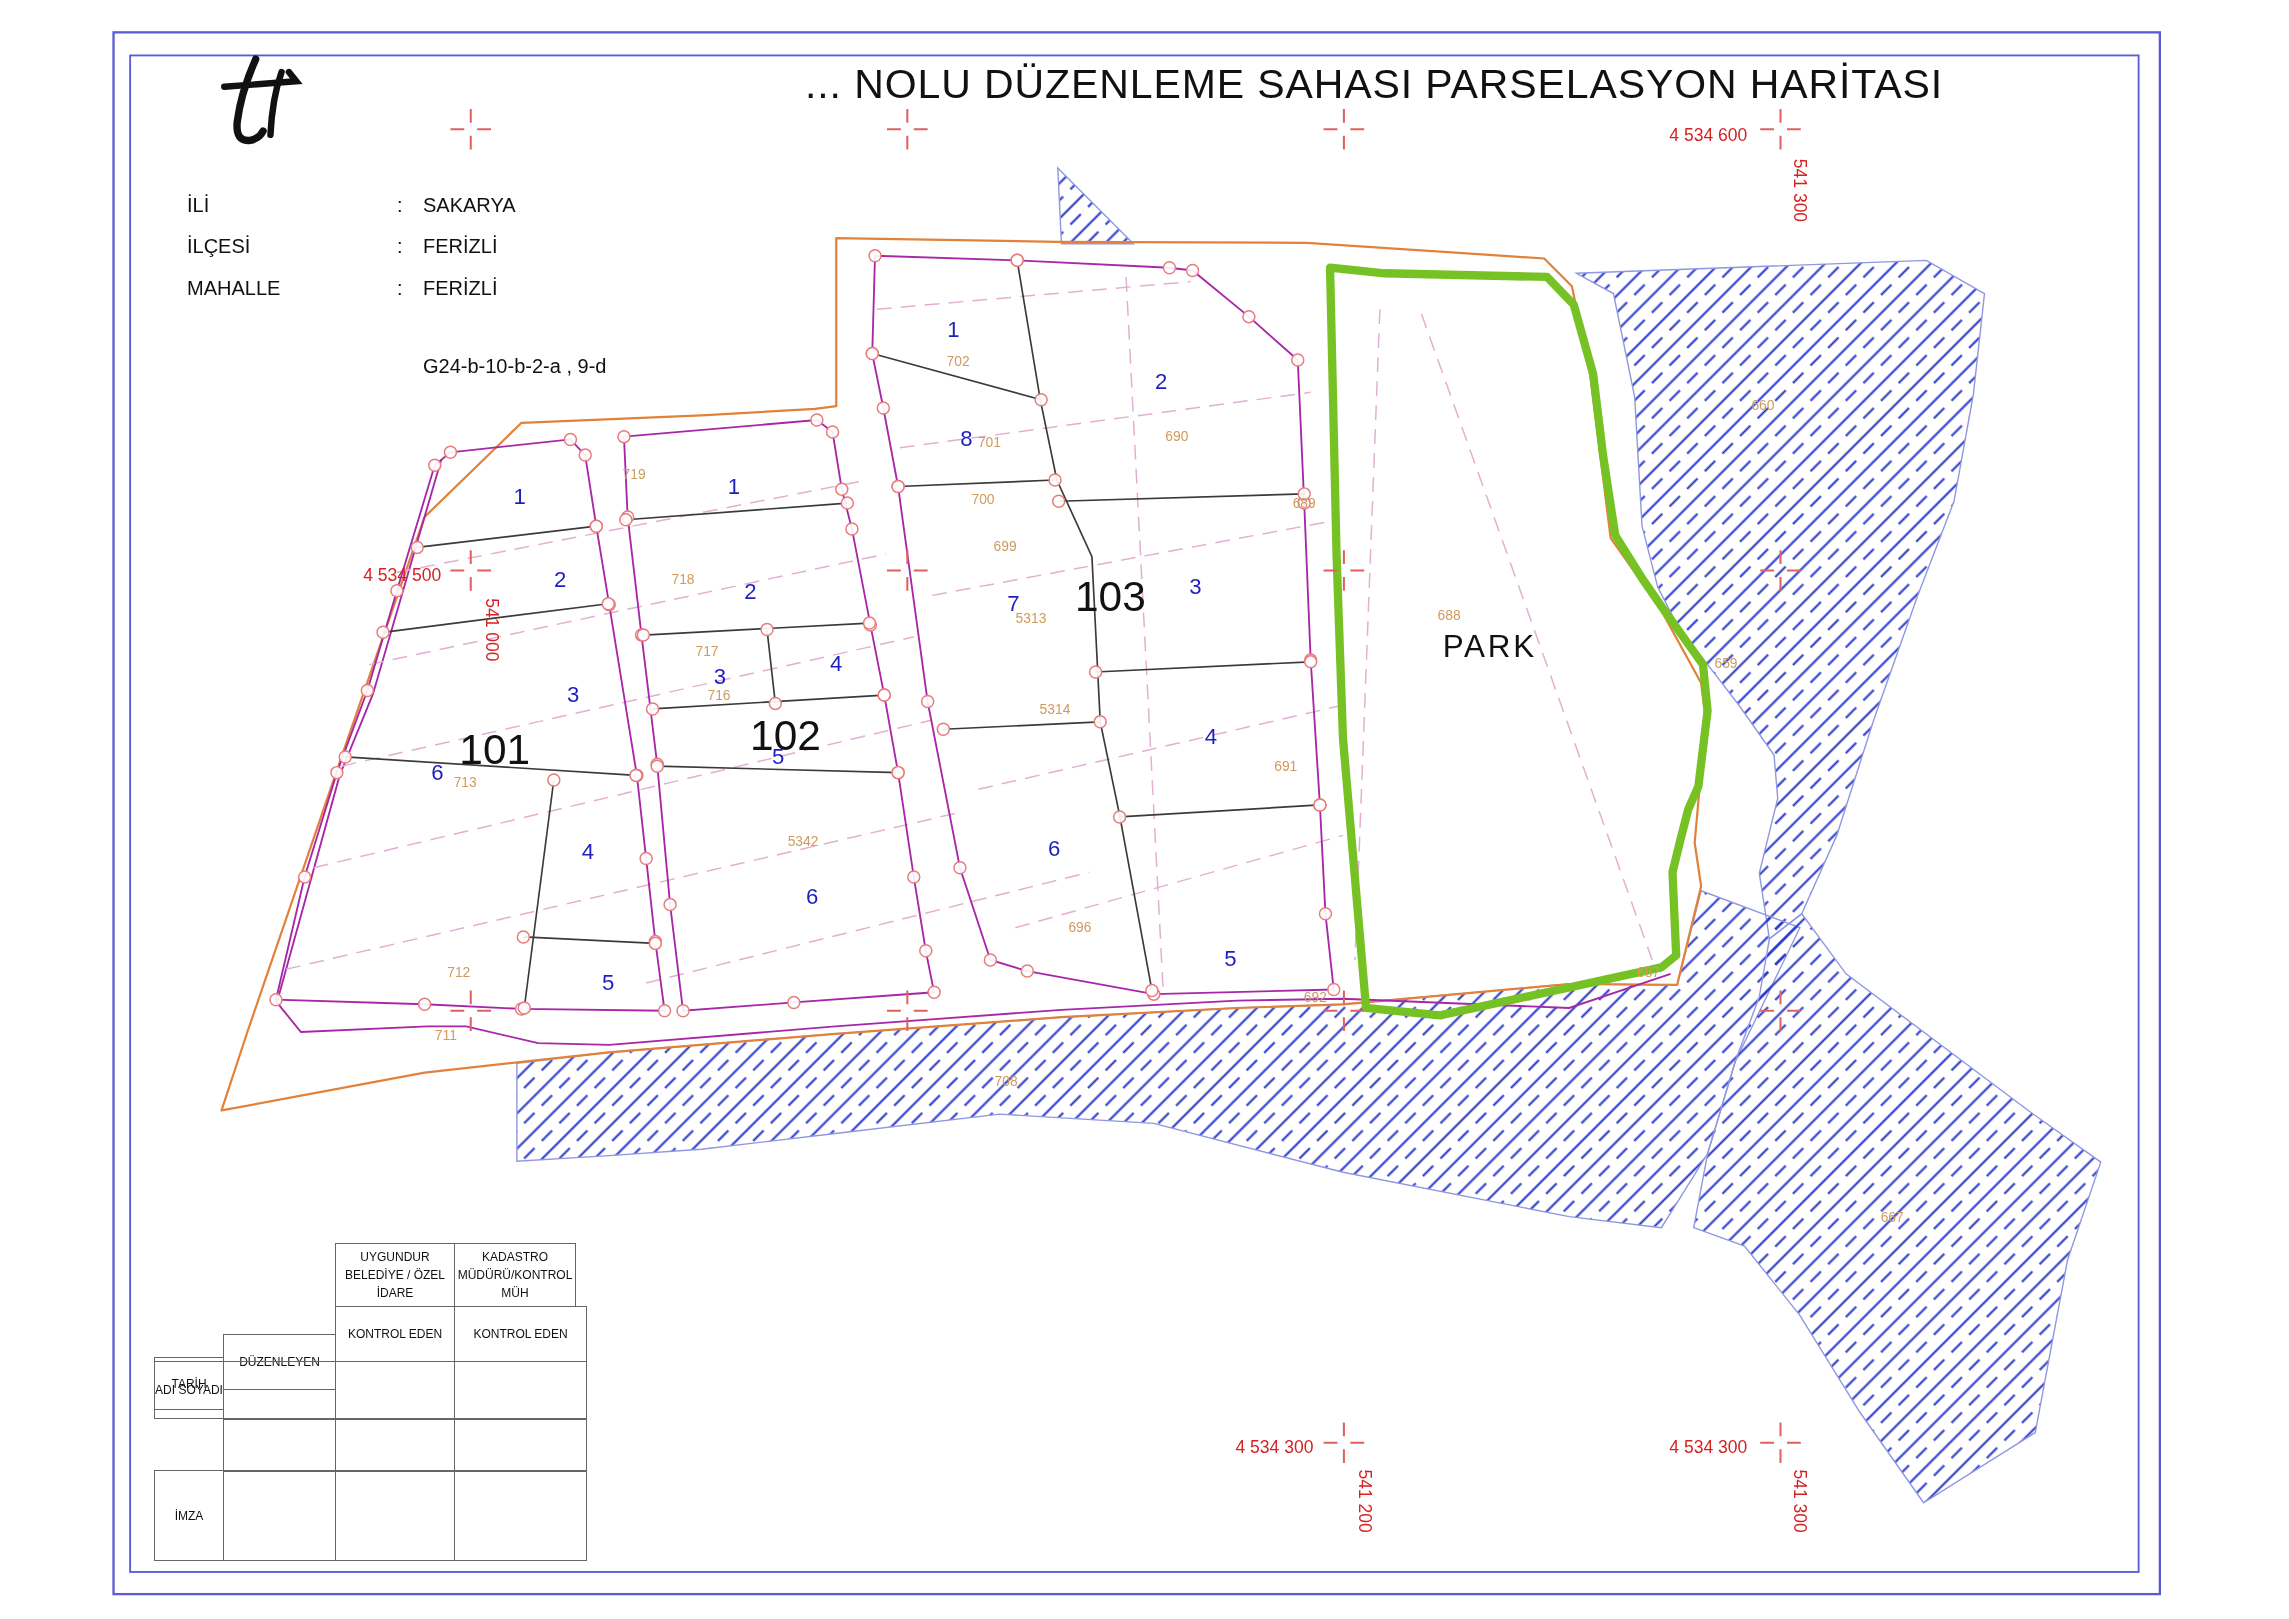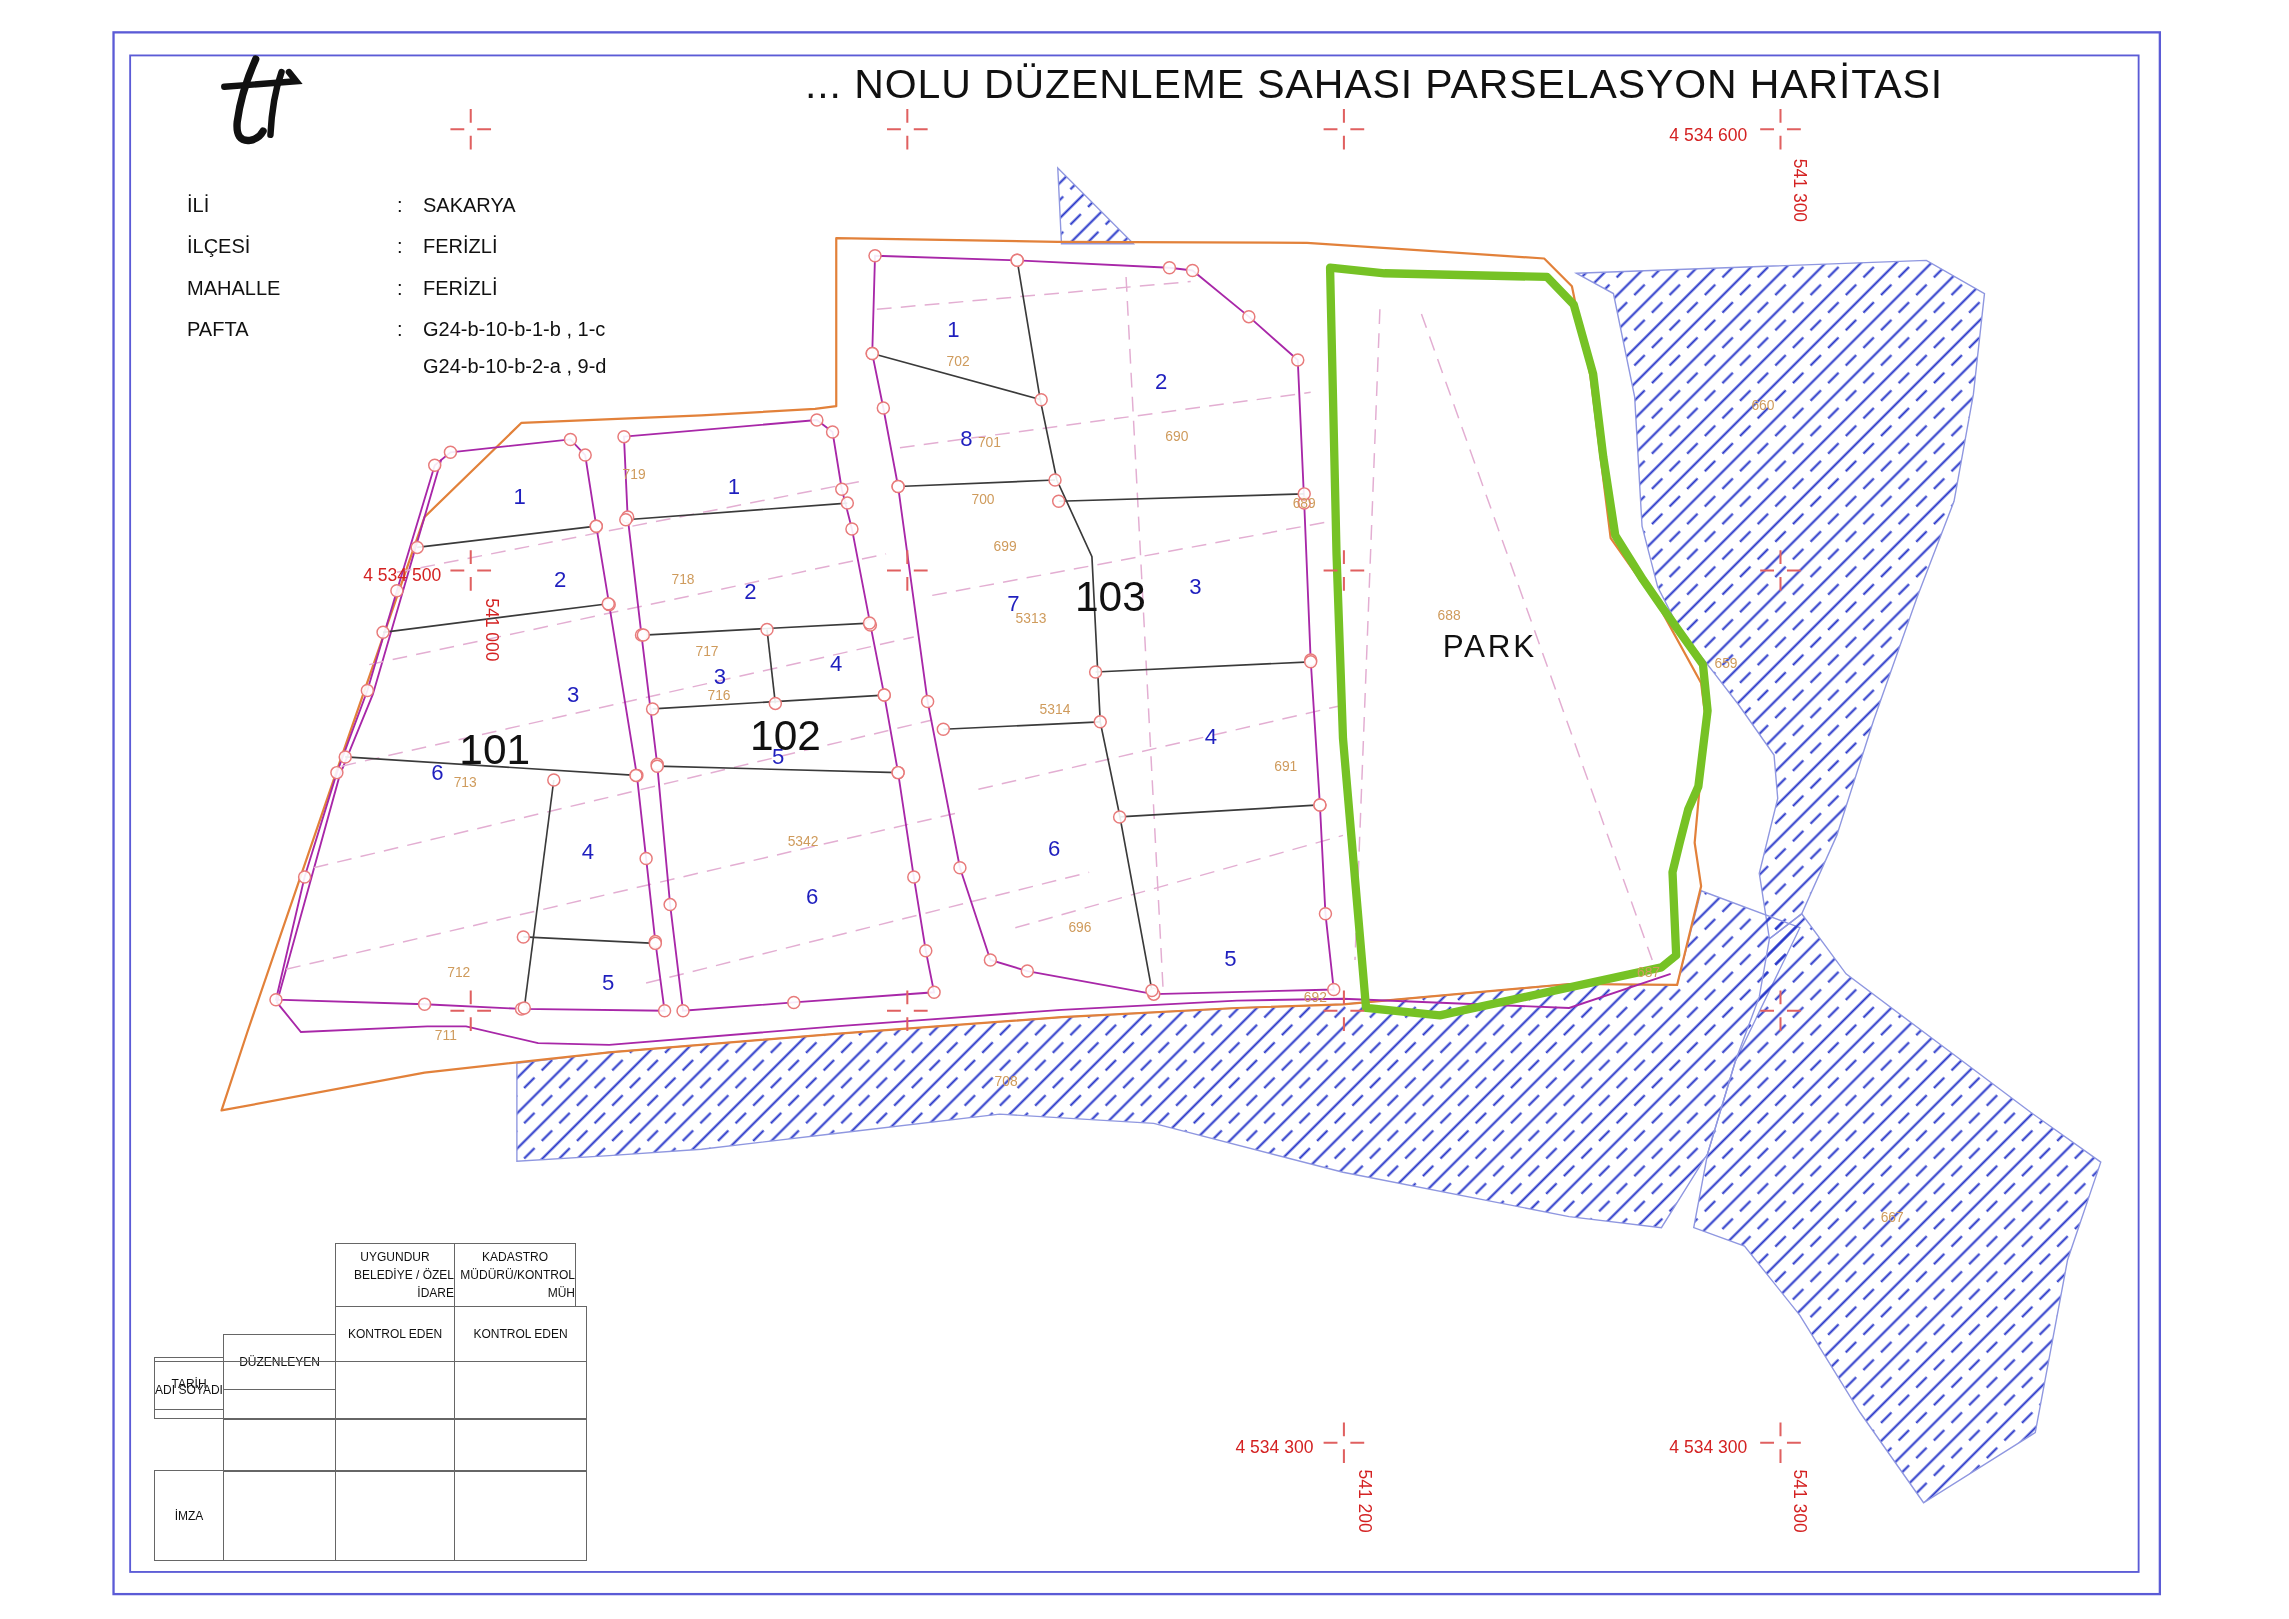--- a/index.html
+++ b/index.html
@@ -8,21 +8,21 @@
   #map-svg{position:absolute;left:0;top:0;}
   .ovl{position:absolute;}
   #title{left:805px;top:61px;width:1071px;font-size:41px;color:#111;letter-spacing:0.9px;white-space:nowrap;}
   #logo-box{left:152px;top:48px;width:194px;text-align:center;}
   #logo-name{font-size:19.4px;color:#111;margin-top:1.8px;}
   #logo-sub{font-size:11px;color:#111;margin-top:-1.8px;}
   .info-row{position:absolute;left:187px;font-size:20px;color:#111;white-space:nowrap;}
   .info-label{display:inline-block;width:210px;}
   .info-sep{display:inline-block;width:26px;}
   .cell{position:absolute;border:0.9px solid #666;box-sizing:border-box;
-        display:flex;align-items:center;justify-content:center;text-align:right;
+        display:flex;align-items:center;justify-content:center;text-align:center;
         font-size:12px;color:#111;line-height:1.5;background:transparent;}
 </style>
 </head>
 <body>
 
 <div id="page">
 
   <svg id="map-svg" width="2290" height="1620" viewBox="0 0 2481 1755">
     <defs>
       <pattern id="hatch" patternUnits="userSpaceOnUse" width="27" height="27" patternTransform="rotate(-45)">
@@ -247,23 +247,20 @@
 
   <div class="info-row" style="top:194px">
     <span class="info-label">İLİ</span><span class="info-sep">:</span><span>SAKARYA</span>
   </div>
   <div class="info-row" style="top:235px">
     <span class="info-label">İLÇESİ</span><span class="info-sep">:</span><span>FERİZLİ</span>
   </div>
   <div class="info-row" style="top:277px">
     <span class="info-label">MAHALLE</span><span class="info-sep">:</span><span>FERİZLİ</span>
   </div>
-  <div class="info-row" style="top:318px">
-    <span class="info-label">PAFTA</span><span class="info-sep">:</span><span>G24-b-10-b-1-b , 1-c</span>
-  </div>
   <div class="info-row" style="top:355px">
     <span class="info-label"></span><span class="info-sep"></span><span>G24-b-10-b-2-a , 9-d</span>
   </div>
 
   <div class="cell" style="left:335px;top:1243px;width:120px;height:64px;flex-direction:column">
     <div>UYGUNDUR</div>
     <div>BELEDİYE / ÖZEL İDARE</div>
   </div>
   <div class="cell" style="left:454px;top:1243px;width:122px;height:64px;flex-direction:column">
     <div>KADASTRO</div>

